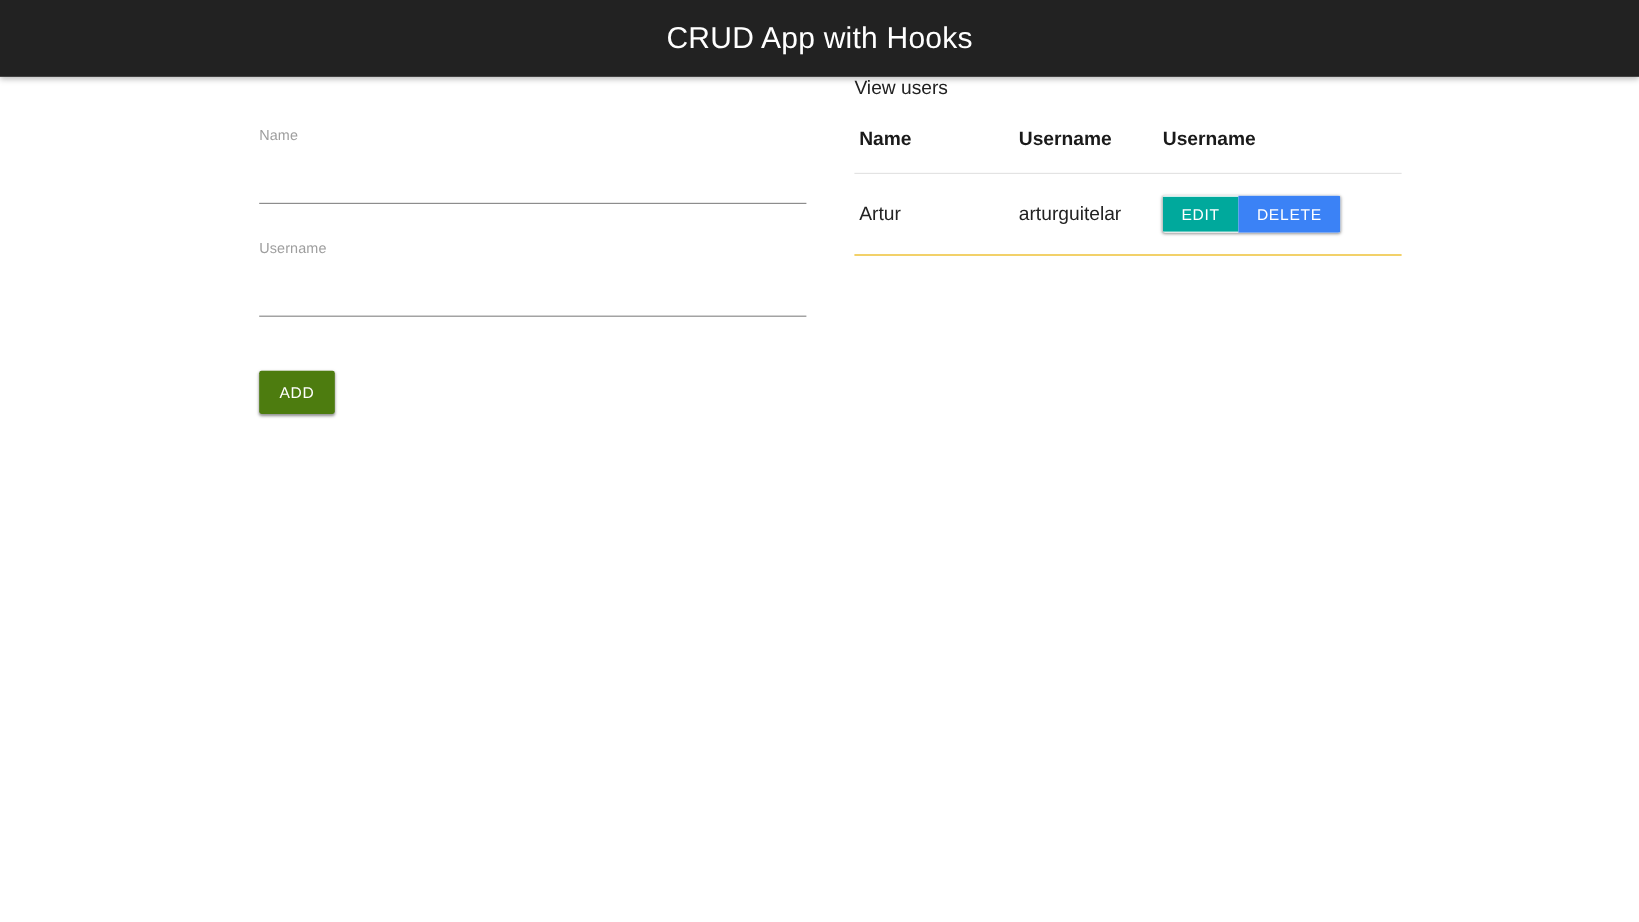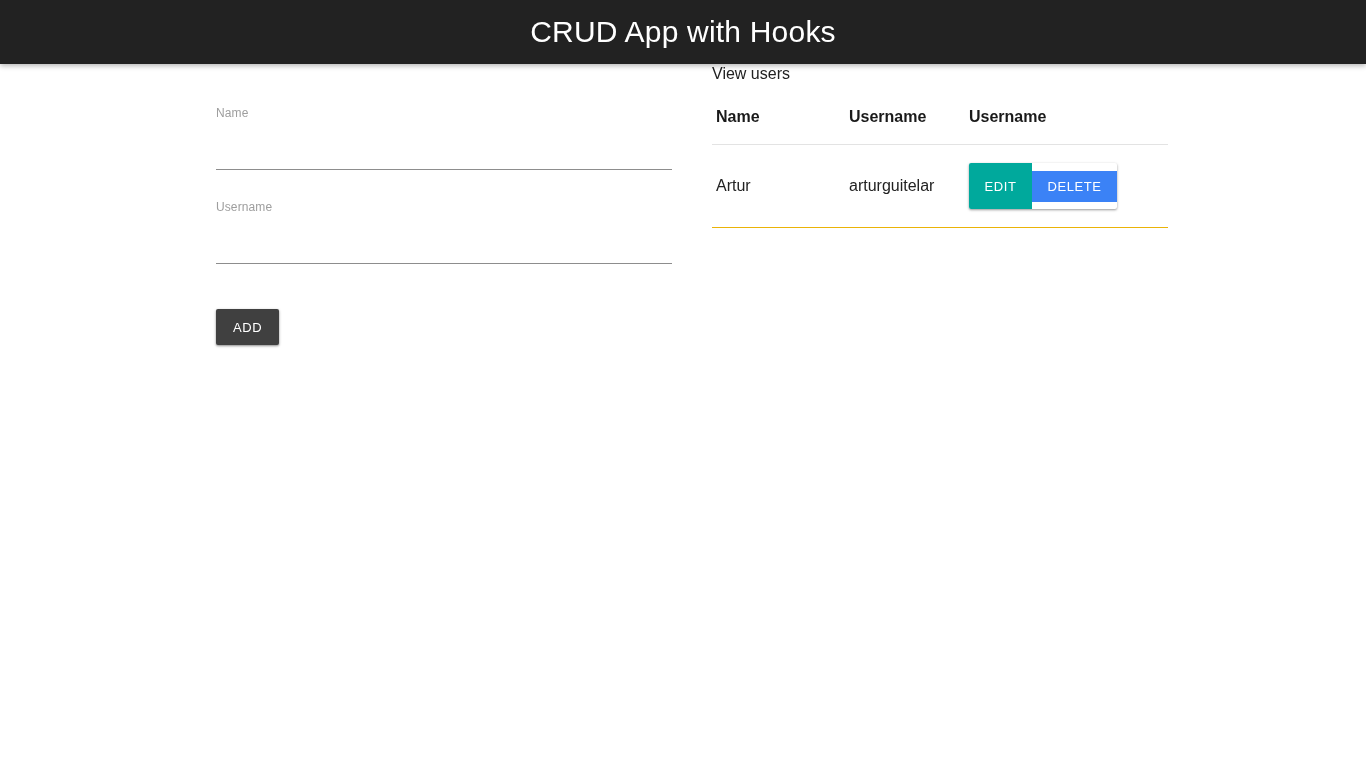--- a/index.html
+++ b/index.html
@@ -23,21 +23,21 @@
     background: #222222;
     display: flex;
     align-items: center;
     justify-content: center;
     box-shadow: 0 2px 5px rgba(0,0,0,0.28);
     position: relative;
     z-index: 5;
   }
   .app-title {
     color: #ffffff;
-    font-size: 30px;
+    font-size: 25px;
     font-weight: 400;
     letter-spacing: 0.2px;
     line-height: 1;
     font-family: "Liberation Sans", sans-serif;
   }
 
   
   .page {
     display: flex;
     align-items: flex-start;
@@ -99,21 +99,21 @@
     border: none;
     cursor: pointer;
     color: #ffffff;
     letter-spacing: 0.6px;
     border-radius: 2px;
   }
   .btn-add {
     margin-top: 45px;
     width: 63px;
     height: 36px;
-    background: #404040;
+    background: #4d7c0f;
     font-size: 13px;
     font-weight: 400;
     box-shadow: 0 1px 3px rgba(0,0,0,0.30), 0 1px 2px rgba(0,0,0,0.20);
     display: inline-flex;
     align-items: center;
     justify-content: center;
   }
 
   
   .view-title {
@@ -153,21 +153,21 @@
 
   .action-group {
     display: inline-flex;
     align-items: center;
     box-shadow: 0 1px 3px rgba(0,0,0,0.26), 0 1px 2px rgba(0,0,0,0.18);
     border-radius: 2px;
     overflow: hidden;
   }
   .btn-edit {
     background: #00a99c;
-    height: 46px;
+    height: 29px;
     min-width: 63px;
     padding: 0 12px;
     font-size: 13px;
     border-radius: 0;
     display: inline-flex;
     align-items: center;
     justify-content: center;
   }
   .btn-delete {
     background: #3b82f6;

